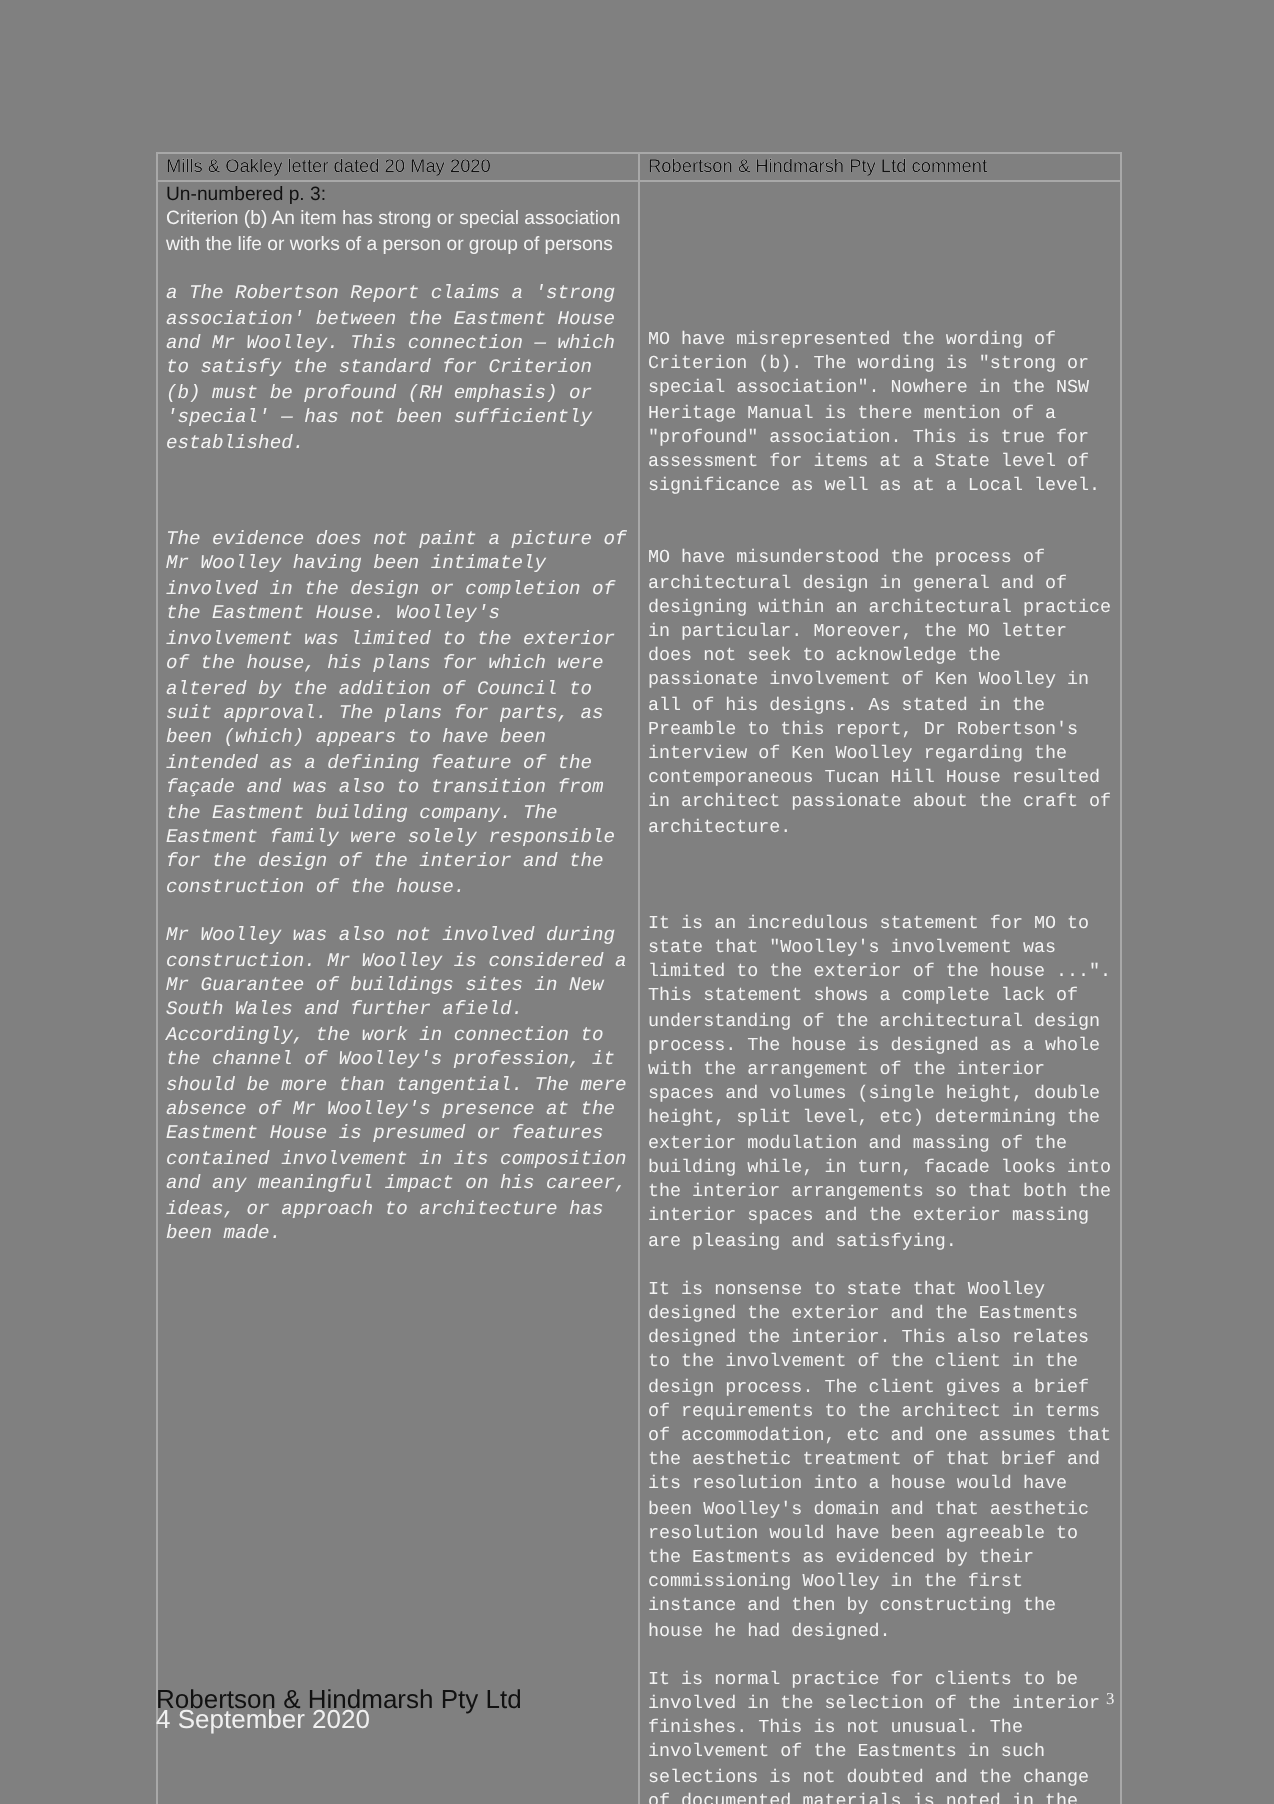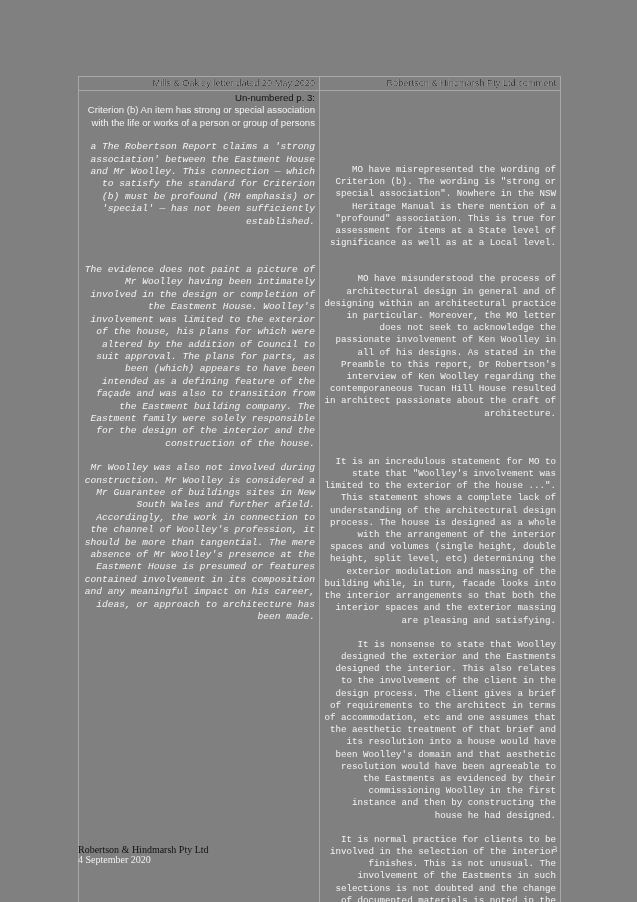--- a/index.html
+++ b/index.html
@@ -6,36 +6,36 @@
     body {
       width: 637px; height: 902px; background: #808080; position: relative; overflow: hidden;
       font-family: "Liberation Serif", serif; color: #f2f2f2;
     }
     .page-table {
       position: absolute; left: 78px; top: 76px; width: 482px;
       border-collapse: collapse; table-layout: fixed;
     }
     .page-table td {
       border: 1px solid #a8a8a8; vertical-align: top; padding: 1px 4px 6px 4px;
-      font-size: 9.6px; line-height: 12.4px; text-align: right;
+      font-size: 9.6px; line-height: 12.4px;
     }
     .page-table col.c1 { width: 241px; }
     .page-table col.c2 { width: 241px; }
     .hdr td { font-family: "Liberation Sans", sans-serif; font-size: 9.2px; line-height: 11px; padding: 1px 4px; color: #111; text-shadow: 0 0 0 #fff; }
     .hdr td span { background: linear-gradient(#f0f0f0, #f0f0f0); -webkit-background-clip: text; }
     .sans { font-family: "Liberation Sans", sans-serif; }
     .ital { font-style: italic; font-family: Liberation Mono, monospace; }
     p { margin: 0; }
     .gap { height: 12px; }
     .gap-lg { height: 24px; }
     .left-cell p, .right-cell p { color: #f4f4f4; }
     .right-cell { font-family: Liberation Mono, monospace; font-size: 9.2px !important; line-height: 12.2px !important; }
     .footer-left {
-      position: absolute; left: 78px; top: 845px; font-family: Liberation Serif, serif;
-      font-size: 10px; line-height: 10px; color: #f0f0f0;
+      position: absolute; left: 78px; top: 845px; font-family: Liberation Sans, sans-serif;
+      font-size: 13px; line-height: 10px; color: #f0f0f0;
     }
     .footer-right {
       position: absolute; left: 553px; top: 845px; font-size: 8.4px; color: #f0f0f0;
     }
     .footer-left .line1 { color: #111; }
     .hdr-text { color: #111; font-weight: normal; }
   </style>
 </head>
 <body>
 

